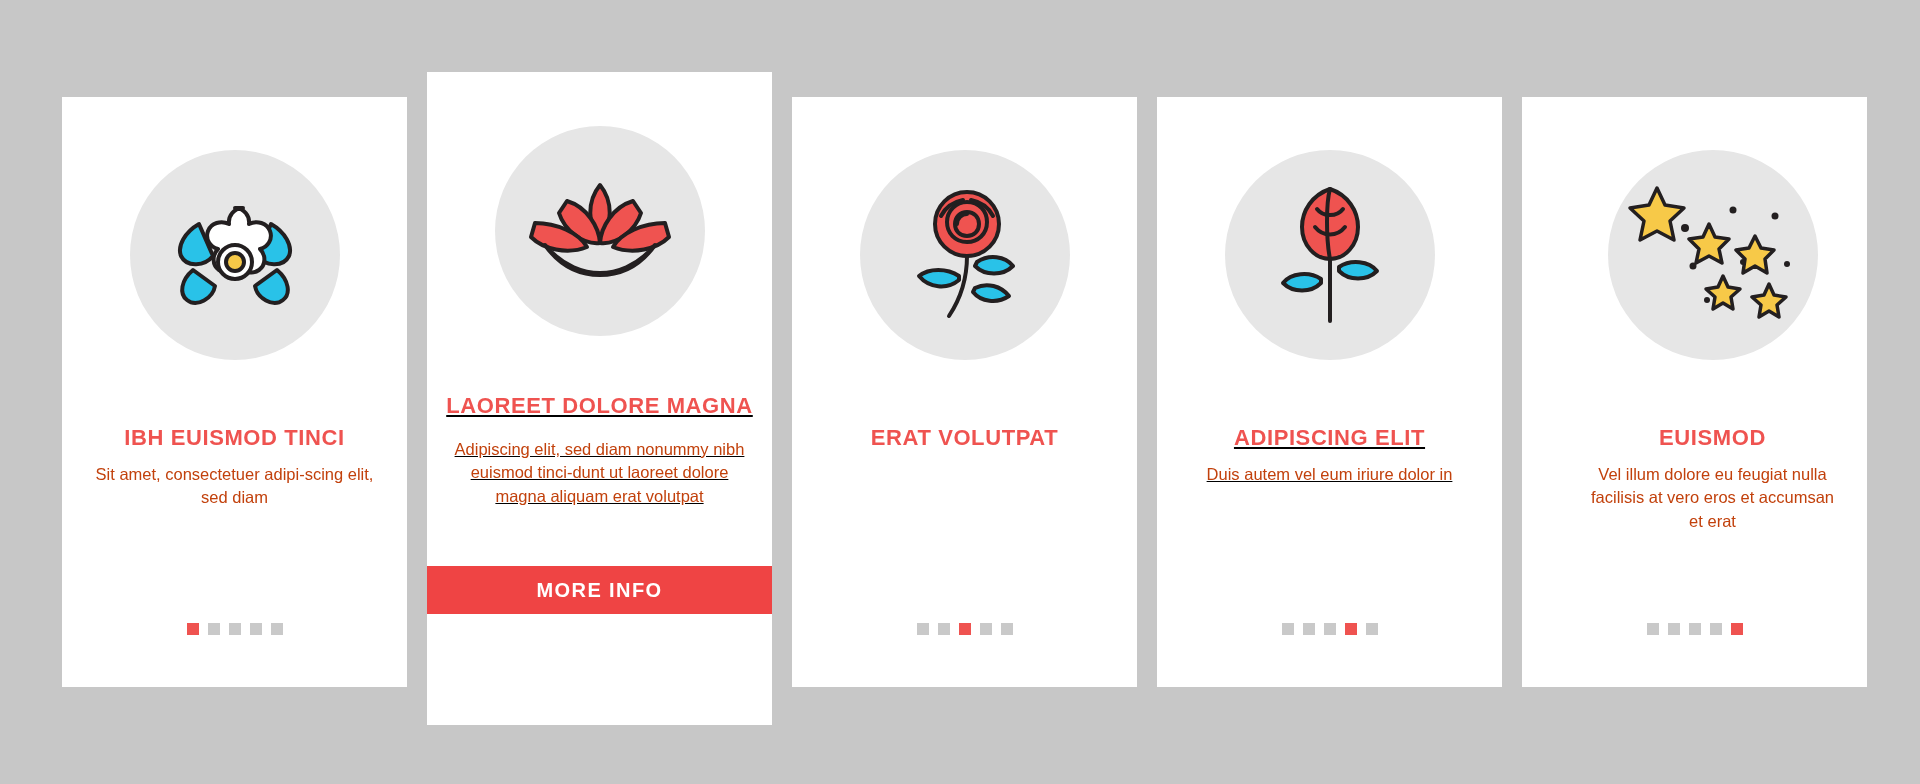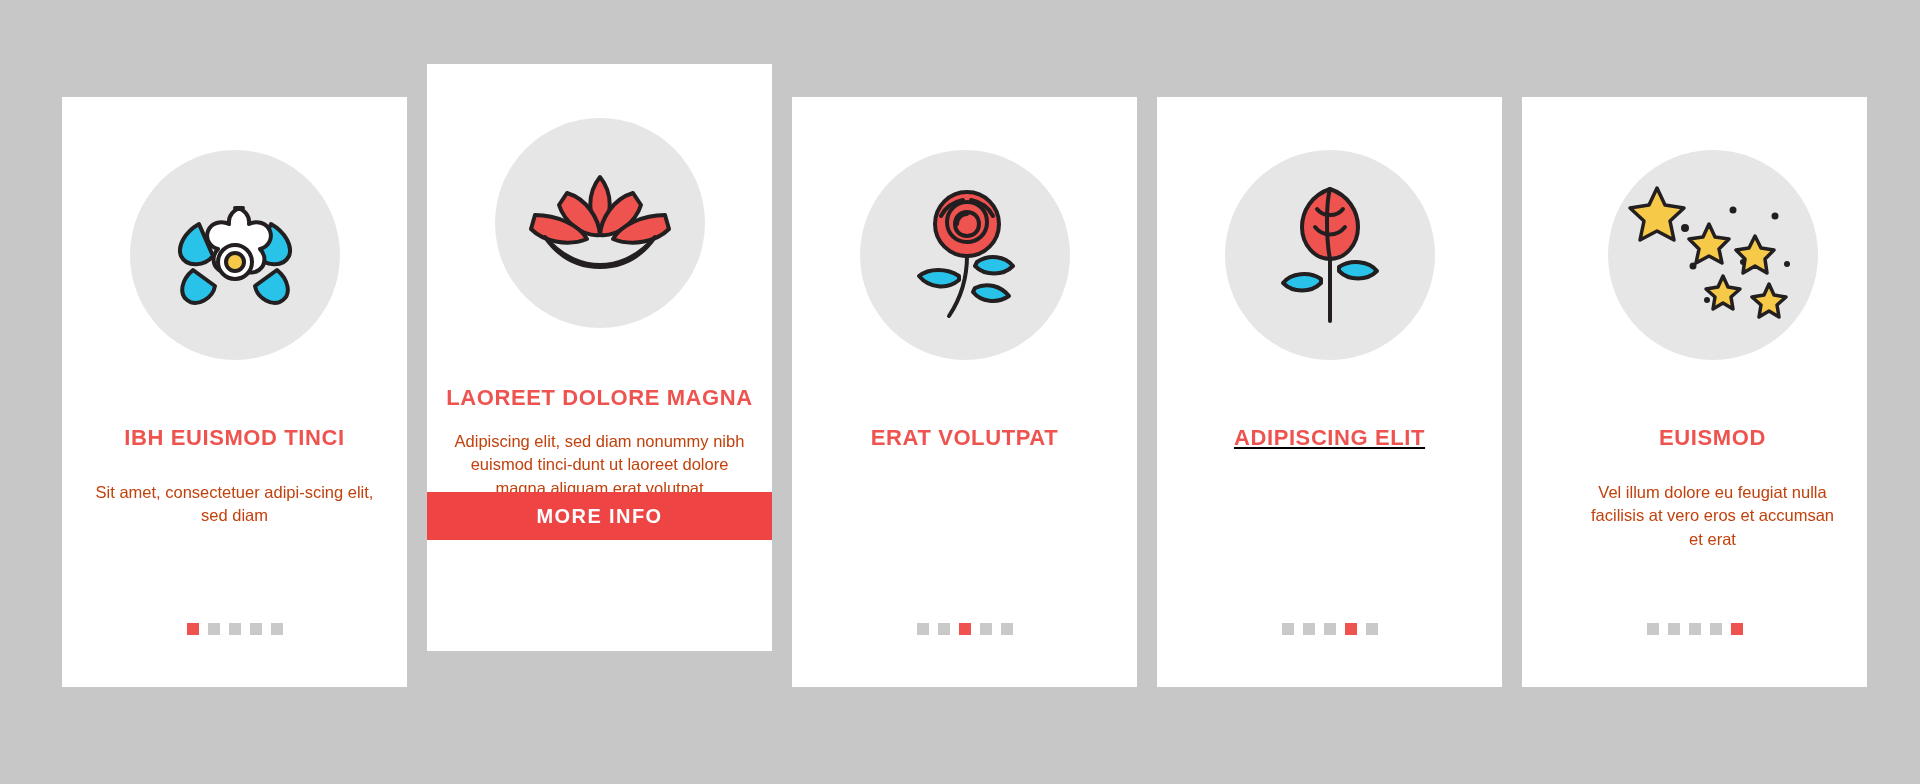--- a/index.html
+++ b/index.html
@@ -27,23 +27,24 @@
     align-items: center;
   }
   
   .card.regular {
     top: 97px;
     width: 345px;
     height: 590px;
     gap: 8px;
   }
   .card.featured {
-    top: 64px;
+    top: 72px;
     width: 345px;
-    height: 587px;
+    height: 653px;
+    text-decoration: underline;
   }
   .c0 { left: 62px; }
   .c1 { left: 427px; }
   .c2 { left: 792px; }
   .c3 { left: 1157px; text-decoration: underline; }
   .c4 { left: 1522px; padding-left: 36px; }
 
   .icon-circle {
     margin-top: 53px;
     width: 210px;
@@ -77,21 +78,21 @@
   .card.featured .card-title { margin-top: 56px; }
 
   .card-body {
     color: #c2410c;
     font-size: 16.5px;
     line-height: 1.42;
     text-align: center;
     margin: 0;
     padding: 0 24px;
   }
-  .card.regular .card-body { margin-top: 21px; }
+  .card.regular .card-body { margin-top: 3px; }
   .card.featured .card-body { margin-top: 18px; }
 
   .dots {
     position: absolute;
     bottom: 52px;
     left: 0;
     right: 0;
     display: flex;
     justify-content: center;
     gap: 9px;
@@ -208,20 +209,21 @@
           <path d="M62 34 c6 8 20 8 26 0"></path>
           <path d="M60 52 c8 10 22 10 30 0"></path>
           <path d="M75 14 c-4 14-4 50 0 70"></path>
           <path d="M75 84 C75 104 75 126 75 146"></path>
           <path d="M66 104 C54 96 36 98 28 108 c10 10 28 10 38 0 z" fill="#29c2e8"></path>
           <path d="M84 92 c12-8 30-6 38 4 -10 10-28 10-38 0 z" fill="#29c2e8"></path>
         </g>
       </svg>
     </div>
     <h3 class="card-title">ADIPISCING ELIT</h3>
+    <p class="card-body">Duis autem vel eum iriure dolor in</p>
     <div class="dots">
       <span class="dot"></span>
       <span class="dot"></span>
       <span class="dot"></span>
       <span class="dot active"></span>
       <span class="dot"></span>
     </div>
   </div>
 
   <div class="card regular c4">

